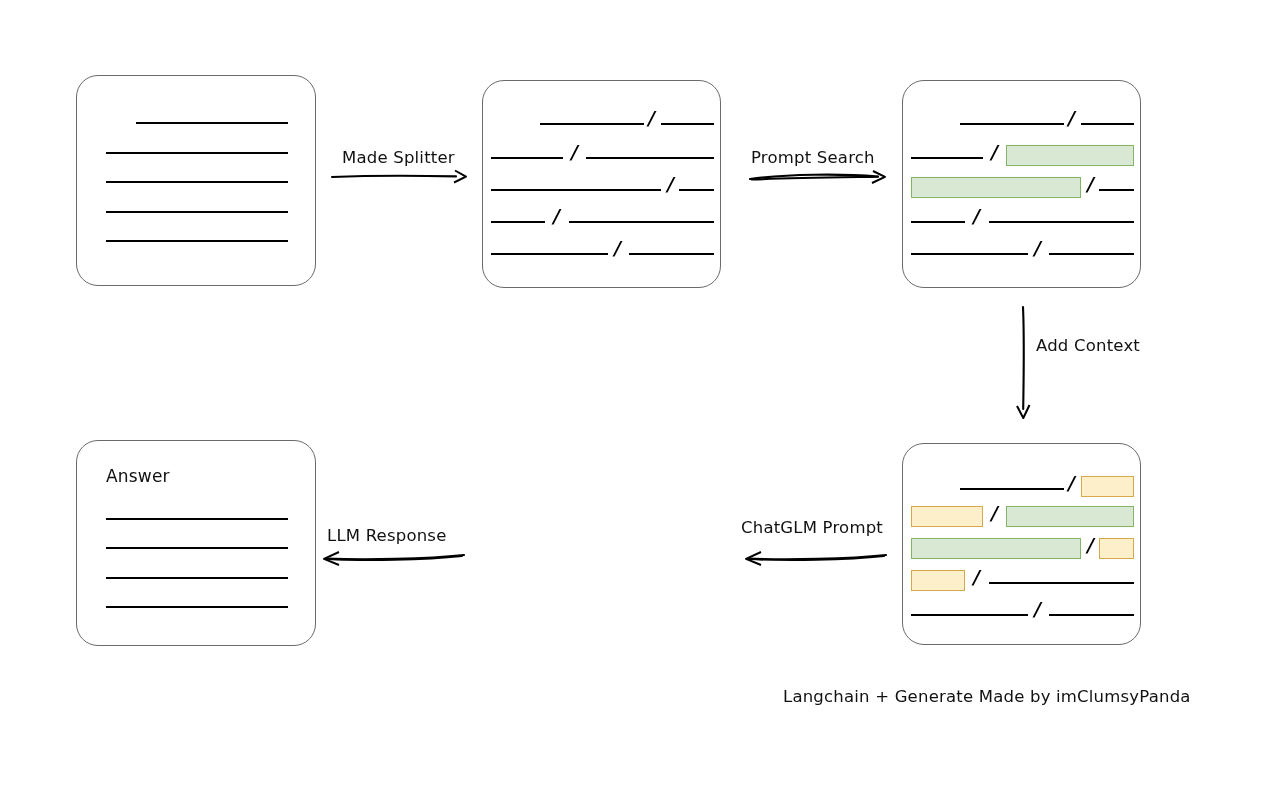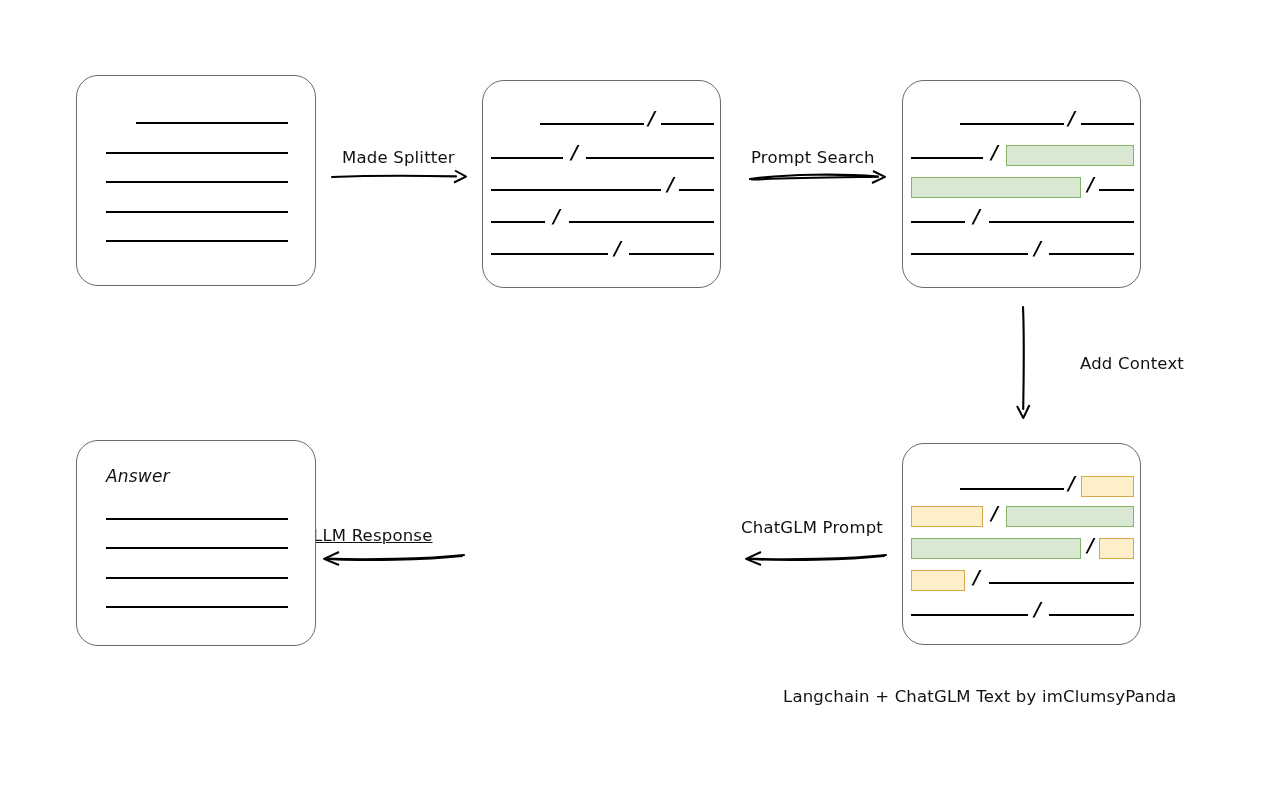--- a/index.html
+++ b/index.html
@@ -170,21 +170,21 @@
     <div class="slash" style="left:131px; top:172px;">/</div>
     <div class="seg plain" style="left:146px; top:172px; width:85px;"></div>
   </div>
 
   <div class="edge" style="left:1012px; top:305px;">
     <svg width="26" height="115" viewBox="0 0 26 115">
       <path d="M11,2 C12.5,35 11.6,75 11.2,104" stroke="#000" stroke-width="2.1" fill="none" stroke-linecap="round"></path>
       <path d="M5,101 L11.3,113 L17.5,100" stroke="#000" stroke-width="2" fill="none" stroke-linejoin="round"></path>
     </svg>
   </div>
-  <div class="edge-label" style="left:1036px; top:354px;margin-left:44px;">Add Context</div>
+  <div class="edge-label" style="left:1036px; top:336px;">Add Context</div>
 
   <div class="card" style="left:902px; top:443px; width:239px; height:202px;">
 
     <div class="seg plain" style="left:57px; top:44px; width:104px;"></div>
     <div class="slash" style="left:165px; top:44px;">/</div>
     <div class="seg hl-yellow" style="left:178px; top:32px; width:53px;"></div>
 
     <div class="seg hl-yellow" style="left:8px; top:62px; width:72px;"></div>
     <div class="slash" style="left:88px; top:74px;">/</div>
     <div class="seg hl-green" style="left:103px; top:62px; width:128px;"></div>
@@ -212,25 +212,25 @@
   <div class="edge-label" style="left:741px; top:518px;">ChatGLM Prompt</div>
 
 
   <div class="edge" style="left:318px; top:547px;">
     <svg width="148" height="22" viewBox="0 0 148 22">
       <path d="M146,8 C108,12 48,13.2 8,11.6" stroke="#000" stroke-width="2.1" fill="none" stroke-linecap="round"></path>
       <path d="M144,9.2 C106,13.4 46,14 9,12.2" stroke="#000" stroke-width="1.8" fill="none" stroke-linecap="round"></path>
       <path d="M21,5 L6,11.8 L21,18" stroke="#000" stroke-width="2" fill="none" stroke-linejoin="round"></path>
     </svg>
   </div>
-  <div class="edge-label" style="left:313px; top:526px;text-decoration:underline;">LLM Response</div>
+  <div class="edge-label" style="left:327px; top:526px;">LLM Response</div>
 
   <div class="card" style="left:76px; top:440px; width:240px; height:206px;">
-    <div class="card-title" style="left:29px; top:25px;font-style:italic;">Answer</div>
+    <div class="card-title" style="left:29px; top:25px;">Answer</div>
     <div class="rowline" style="left:29px; top:77px; width:182px;"></div>
     <div class="rowline" style="left:29px; top:106px; width:182px;"></div>
     <div class="rowline" style="left:29px; top:136px; width:182px;"></div>
     <div class="rowline" style="left:29px; top:165px; width:182px;"></div>
   </div>
 
-  <div class="footer-note" style="left:783px; top:687px;">Langchain + ChatGLM Text by imClumsyPanda</div>
+  <div class="footer-note" style="left:783px; top:687px;">Langchain + Generate Made by imClumsyPanda</div>
 
 </div>
 
 </body></html>

